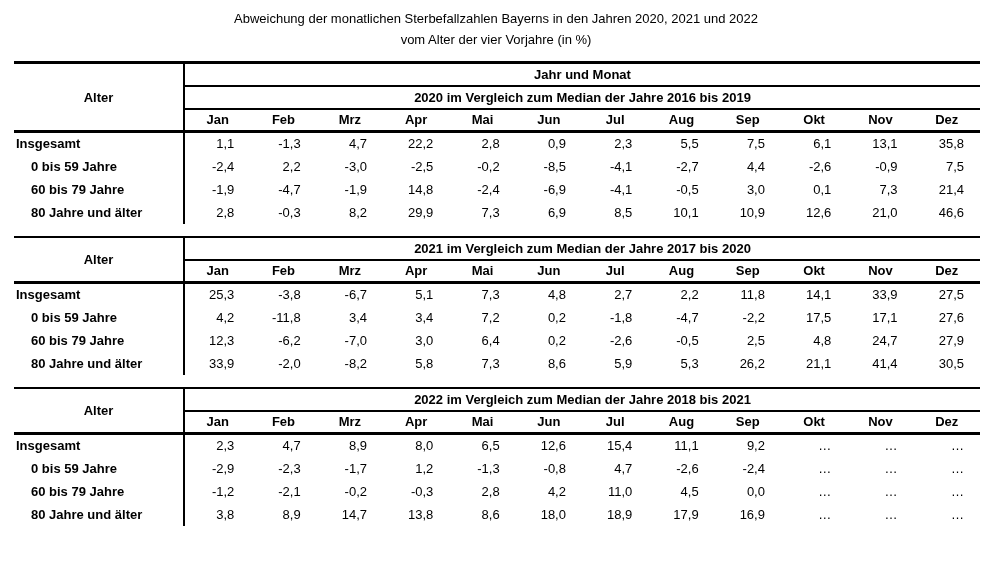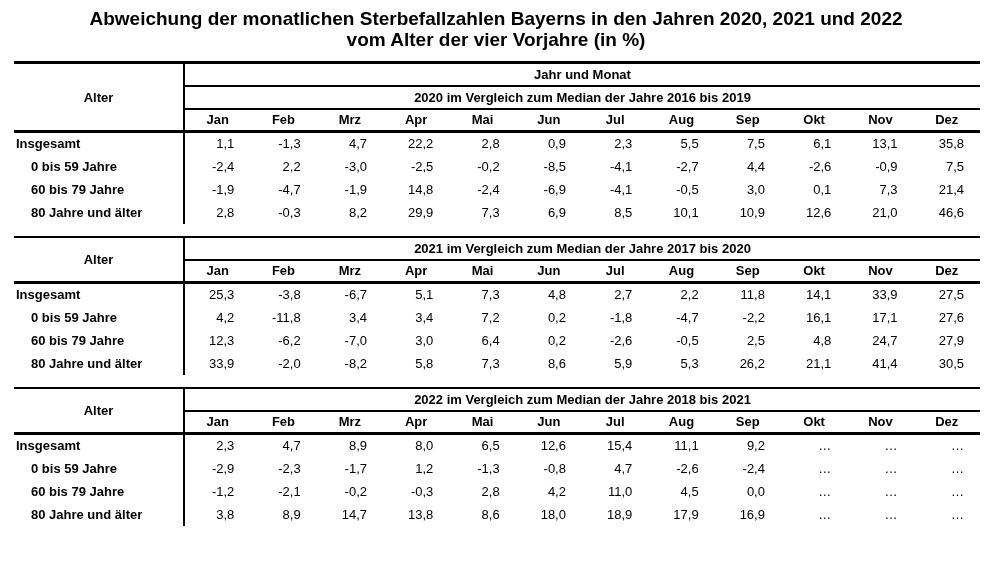--- a/index.html
+++ b/index.html
@@ -6,21 +6,21 @@
   html, body { background: #ffffff; }
   body {
     width: 992px; height: 563px;
     font-family: "Liberation Sans", sans-serif;
     color: #000000;
     overflow: hidden;
   }
   .page { position: relative; width: 992px; height: 563px; background: #ffffff; }
 
   .title-block { padding-top: 8px; text-align: center; }
-  .title-block div { font-size: 19px; font-weight: bold; line-height: 21px; }
+  .title-block div { font-size: 13px; font-weight: normal; line-height: 21px; }
 
   table.tbl {
     border-collapse: collapse;
     table-layout: fixed;
     width: 966px;
     margin-left: 14px;
   }
   table.tbl.first { border-top: 3px solid #000; margin-top: 11px; }
   table.tbl.rest  { border-top: 2px solid #000; margin-top: 12px; }
 
@@ -239,21 +239,21 @@
             <td class="rowlabel indent">0 bis 59 Jahre</td>
             <td class="val">4,2</td>
             <td class="val">-11,8</td>
             <td class="val">3,4</td>
             <td class="val">3,4</td>
             <td class="val">7,2</td>
             <td class="val">0,2</td>
             <td class="val">-1,8</td>
             <td class="val">-4,7</td>
             <td class="val">-2,2</td>
-            <td class="val">16,1</td>
+            <td class="val">17,5</td>
             <td class="val">17,1</td>
             <td class="val">27,6</td>
           </tr>
           <tr>
             <td class="rowlabel indent">60 bis 79 Jahre</td>
             <td class="val">12,3</td>
             <td class="val">-6,2</td>
             <td class="val">-7,0</td>
             <td class="val">3,0</td>
             <td class="val">6,4</td>

